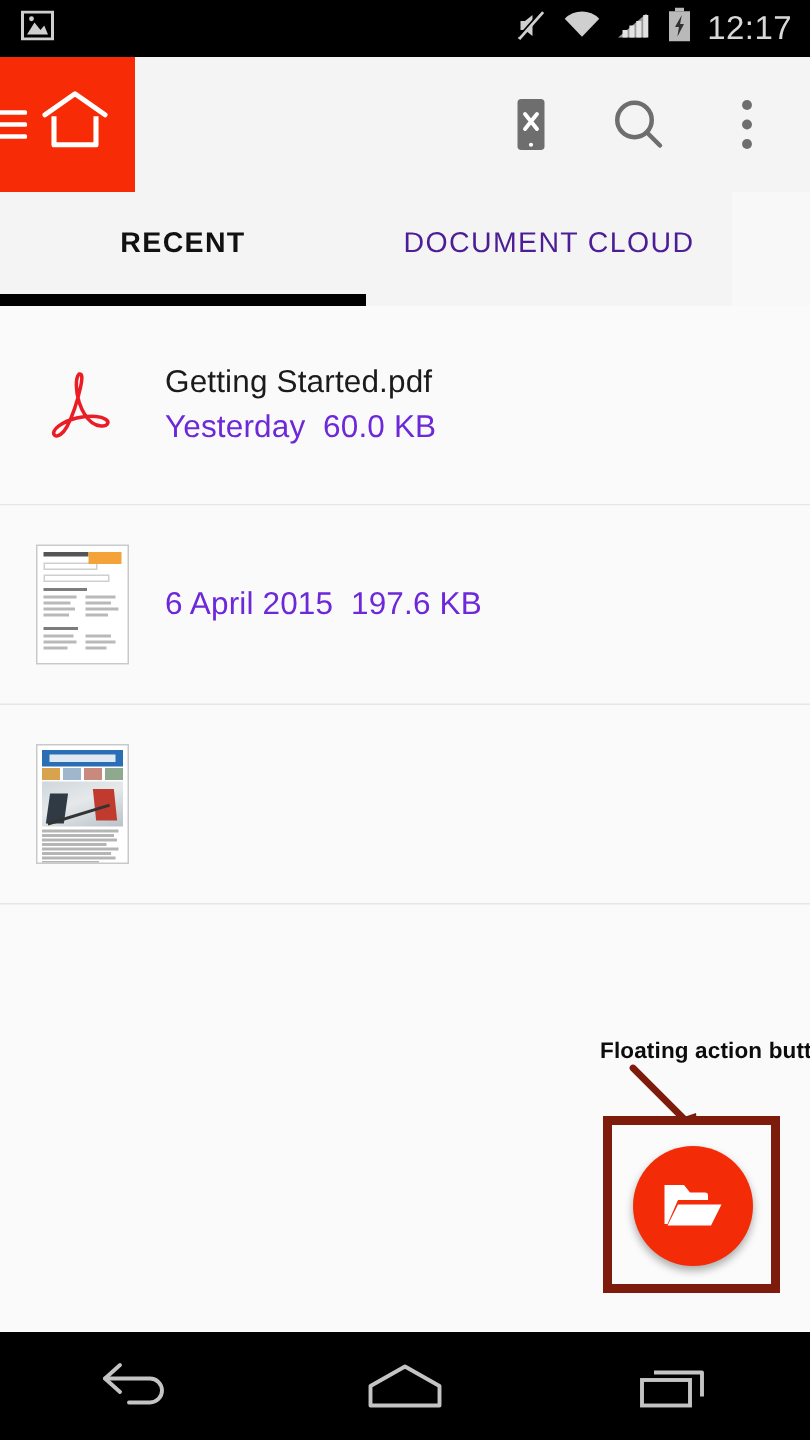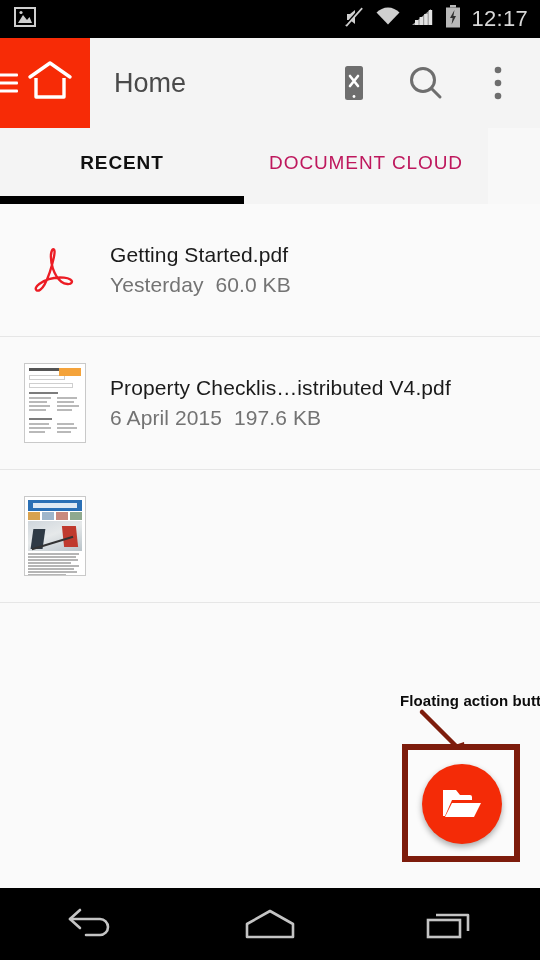--- a/index.html
+++ b/index.html
@@ -50,21 +50,21 @@
   .tab-bar{
     position:absolute; top:128px; left:0; width:488px; height:76px;
     background:#f4f4f4; display:flex;
   }
   .tab{
     flex:1 1 50%; display:flex; align-items:center; justify-content:center;
     position:relative; cursor:pointer; padding-bottom:6px;
   }
   .tab-label{ font-size:19px; letter-spacing:0.9px; }
   .tab.active .tab-label{ color:#111; font-weight:bold; }
-  .tab.inactive .tab-label{ color:#be185d; font-weight:normal; }
+  .tab.inactive .tab-label{ color:#4c1d95; font-weight:normal; }
   .tab-indicator{
     position:absolute; bottom:0; left:0; width:100%; height:8px; background:#000;
   }
   .tab-shadow{
     position:absolute; top:204px; left:0; width:540px; height:5px;
     background:linear-gradient(to bottom, rgba(0,0,0,0.16), rgba(0,0,0,0));
   }
 
   
   .file-list{
@@ -77,21 +77,21 @@
     cursor:pointer;
   }
   .row-icon{
     width:110px; flex:0 0 110px; display:flex; align-items:center; justify-content:center;
   }
   .row-text{ display:flex; flex-direction:column; gap:6px; overflow:hidden; padding-right:12px;}
   .row-title{
     font-size:21px; color:#1b1b1b; white-space:nowrap; letter-spacing:0.1px;
   }
   .row-sub{
-    font-size:21px; color:#737373; white-space:nowrap; letter-spacing:0.1px;
+    font-size:21px; color:#6d28d9; white-space:nowrap; letter-spacing:0.1px;
   }
 
   
   .thumb{
     width:62px; height:80px; background:#fff; border:1px solid #c9c9c9;
     position:relative; overflow:hidden;
   }
   .thumb-form{ padding:4px 4px; }
   .tl{ height:2px; background:#b9b9b9; margin-bottom:2px; }
   .tl.dark{ background:#7c7c7c; }
@@ -208,21 +208,20 @@
         <span></span>
     </span>
     <span class="home-glyph">
       <svg width="48" height="44" viewBox="0 0 48 44">
         <path d="M4 18 L24 4 L44 18" fill="none" stroke="#fff" stroke-width="3.4" stroke-linecap="round" stroke-linejoin="round"></path>
         <path d="M10 19 L10 38 L38 38 L38 19" fill="none" stroke="#fff" stroke-width="3.4" stroke-linejoin="round"></path>
       </svg>
     </span>
   </div>
 
-  <div class="app-title">Home</div>
 
   <div class="app-actions">
     <div class="action-btn">
       <svg width="30" height="38" viewBox="0 0 30 38">
         <rect x="6" y="2" width="18" height="34" rx="2.5" fill="#6e6e6e"></rect>
         <circle cx="15" cy="32.5" r="1.4" fill="#ffffff"></circle>
         <path d="M11 12 L19 22 M19 12 L11 22" stroke="#ffffff" stroke-width="2.6" stroke-linecap="round"></path>
       </svg>
     </div>
     <div class="action-btn">
@@ -301,21 +300,20 @@
           </div>
           <div>
             <div class="tl" style="width:72%"></div>
             <div class="tl" style="width:84%"></div>
             <div class="tl" style="width:60%"></div>
           </div>
         </div>
       </div>
     </div>
     <div class="row-text">
-      <div class="row-title">Property Checklis…istributed V4.pdf</div>
       <div class="row-sub">
         <span>6 April 2015</span>&nbsp;&nbsp;<span>197.6 KB</span>
       </div>
     </div>
   </div>
 
   <div class="file-row">
     <div class="row-icon">
       <div class="thumb thumb-news">
         <div class="news-masthead">

